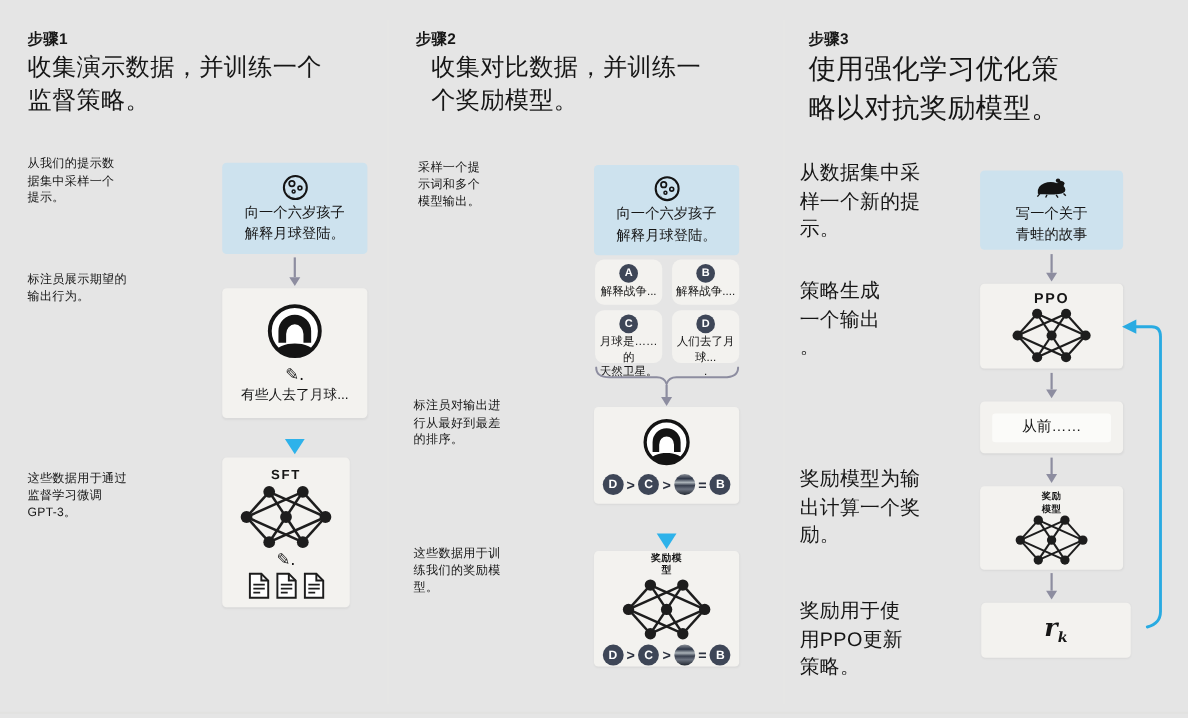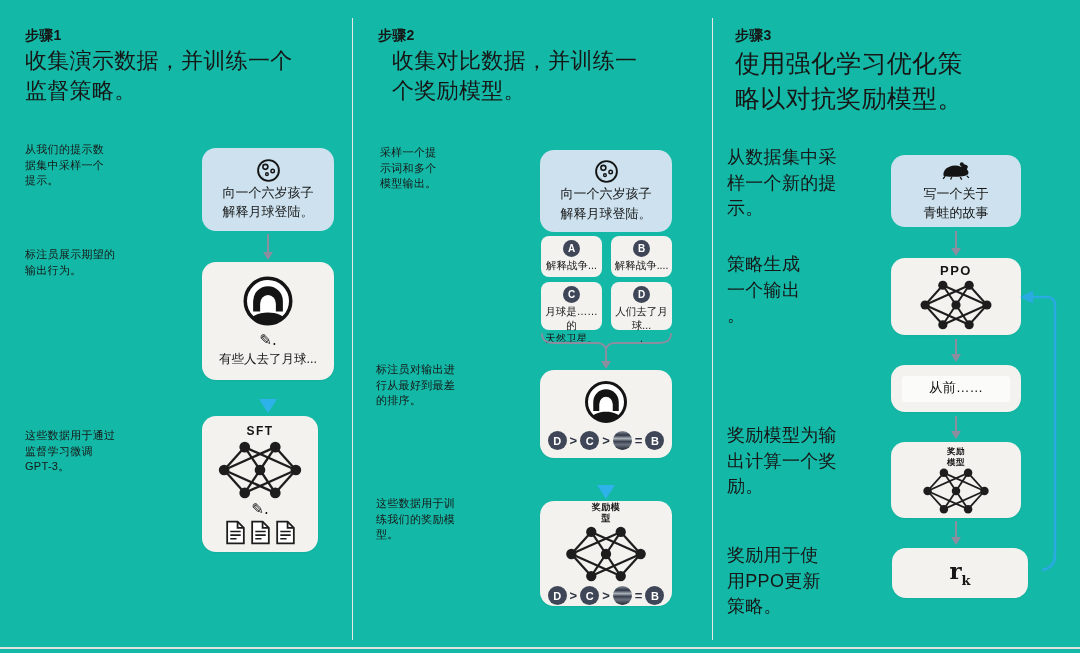--- a/index.html
+++ b/index.html
@@ -1,29 +1,29 @@
 <!DOCTYPE html>
 <html><head>
 <meta charset="utf-8">
 <style>
   *{margin:0;padding:0;box-sizing:border-box}
   html,body{background:#fff}
   body{font-family:"Liberation Sans","DejaVu Sans",sans-serif;color:#161616}
-  .canvas{position:relative;width:1080px;height:653px;background:#14b8a6;overflow:hidden}
+  .canvas{position:relative;width:1080px;height:653px;background:#e5e5e5;overflow:hidden}
   .abs{position:absolute}
   .divider{position:absolute;top:18px;height:622px;width:1px;background:#e7e7e5}
   .bottom-edge{position:absolute;left:0;right:0;bottom:4px;height:2px;background:#e2e2e0}
 
   .step-label{font-size:14px;font-weight:700;letter-spacing:.3px}
   .title{font-size:22px;font-weight:500;line-height:1.38;white-space:pre-line;letter-spacing:.3px}
   .title.big{font-size:25px}
   .note{font-size:11px;font-weight:500;line-height:1.42;white-space:pre-line;letter-spacing:.3px}
   .note.big{font-size:18px}
 
-  .box{position:absolute;border-radius:14px;display:flex;flex-direction:column;align-items:center;justify-content:center}
+  .box{position:absolute;border-radius:4px;display:flex;flex-direction:column;align-items:center;justify-content:center}
   .blue{background:#cde2ee}
   .gray{background:#f3f2ef;box-shadow:0 1px 2px rgba(0,0,0,.05)}
   .ptext{font-size:13px;line-height:1.5;text-align:center;white-space:pre-line;font-weight:500}
 
   .arr{position:absolute;width:12px;display:flex;flex-direction:column;align-items:center}
   .arr i{width:2px;flex:1;background:#8d8da0}
   .arr b{width:0;height:0;border:5px solid transparent;border-top:8px solid #8d8da0;border-bottom:0}
   .tri{position:absolute;width:0;height:0;border-left:9px solid transparent;border-right:9px solid transparent;border-top:14px solid #2eb2ea}
 
   .badge{display:inline-flex;align-items:center;justify-content:center;background:#3e4657;color:#fff;border-radius:50%;font-weight:700}
@@ -35,21 +35,21 @@
   .rank .badge{width:19px;height:19px;font-size:11px}
   .rank .op{font-size:13px;font-weight:700;color:#2c3240}
   .moonball{width:19px;height:19px;border-radius:50%;flex:none;
     background:linear-gradient(180deg,#8a8f98 0%,#2e3647 22%,#aab2b8 40%,#39404f 55%,#6c7380 72%,#20262f 100%)}
 
   .netlabel{font-size:12px;letter-spacing:1.5px;font-weight:600}
   .netlabel.tiny{font-size:9px;letter-spacing:.5px;line-height:1.25;text-align:center;white-space:pre-line}
   .pencil{font-family:"DejaVu Sans",sans-serif;font-size:15px;line-height:1}
   .docsrow{display:flex;gap:4px;align-items:flex-end}
   .inner-strip{background:#fbfbf9;border-radius:3px;width:108px;height:26px;display:flex;align-items:center;justify-content:center}
-  .rk{font-family:"DejaVu Serif",serif;font-weight:700;font-size:23px;line-height:1}
+  .rk{font-family:"DejaVu Serif",serif;font-style:italic;font-weight:700;font-size:23px;line-height:1}
   .rk sub{font-size:13px;font-weight:700}
 </style>
 </head>
 <body>
 
 <svg width="0" height="0" style="position:absolute">
   <defs>
     <symbol id="sym-net" viewBox="0 0 110 76">
       <g stroke="#1d1d1d" stroke-width="3">
         <line x1="35" y1="8" x2="8" y2="38"></line>

